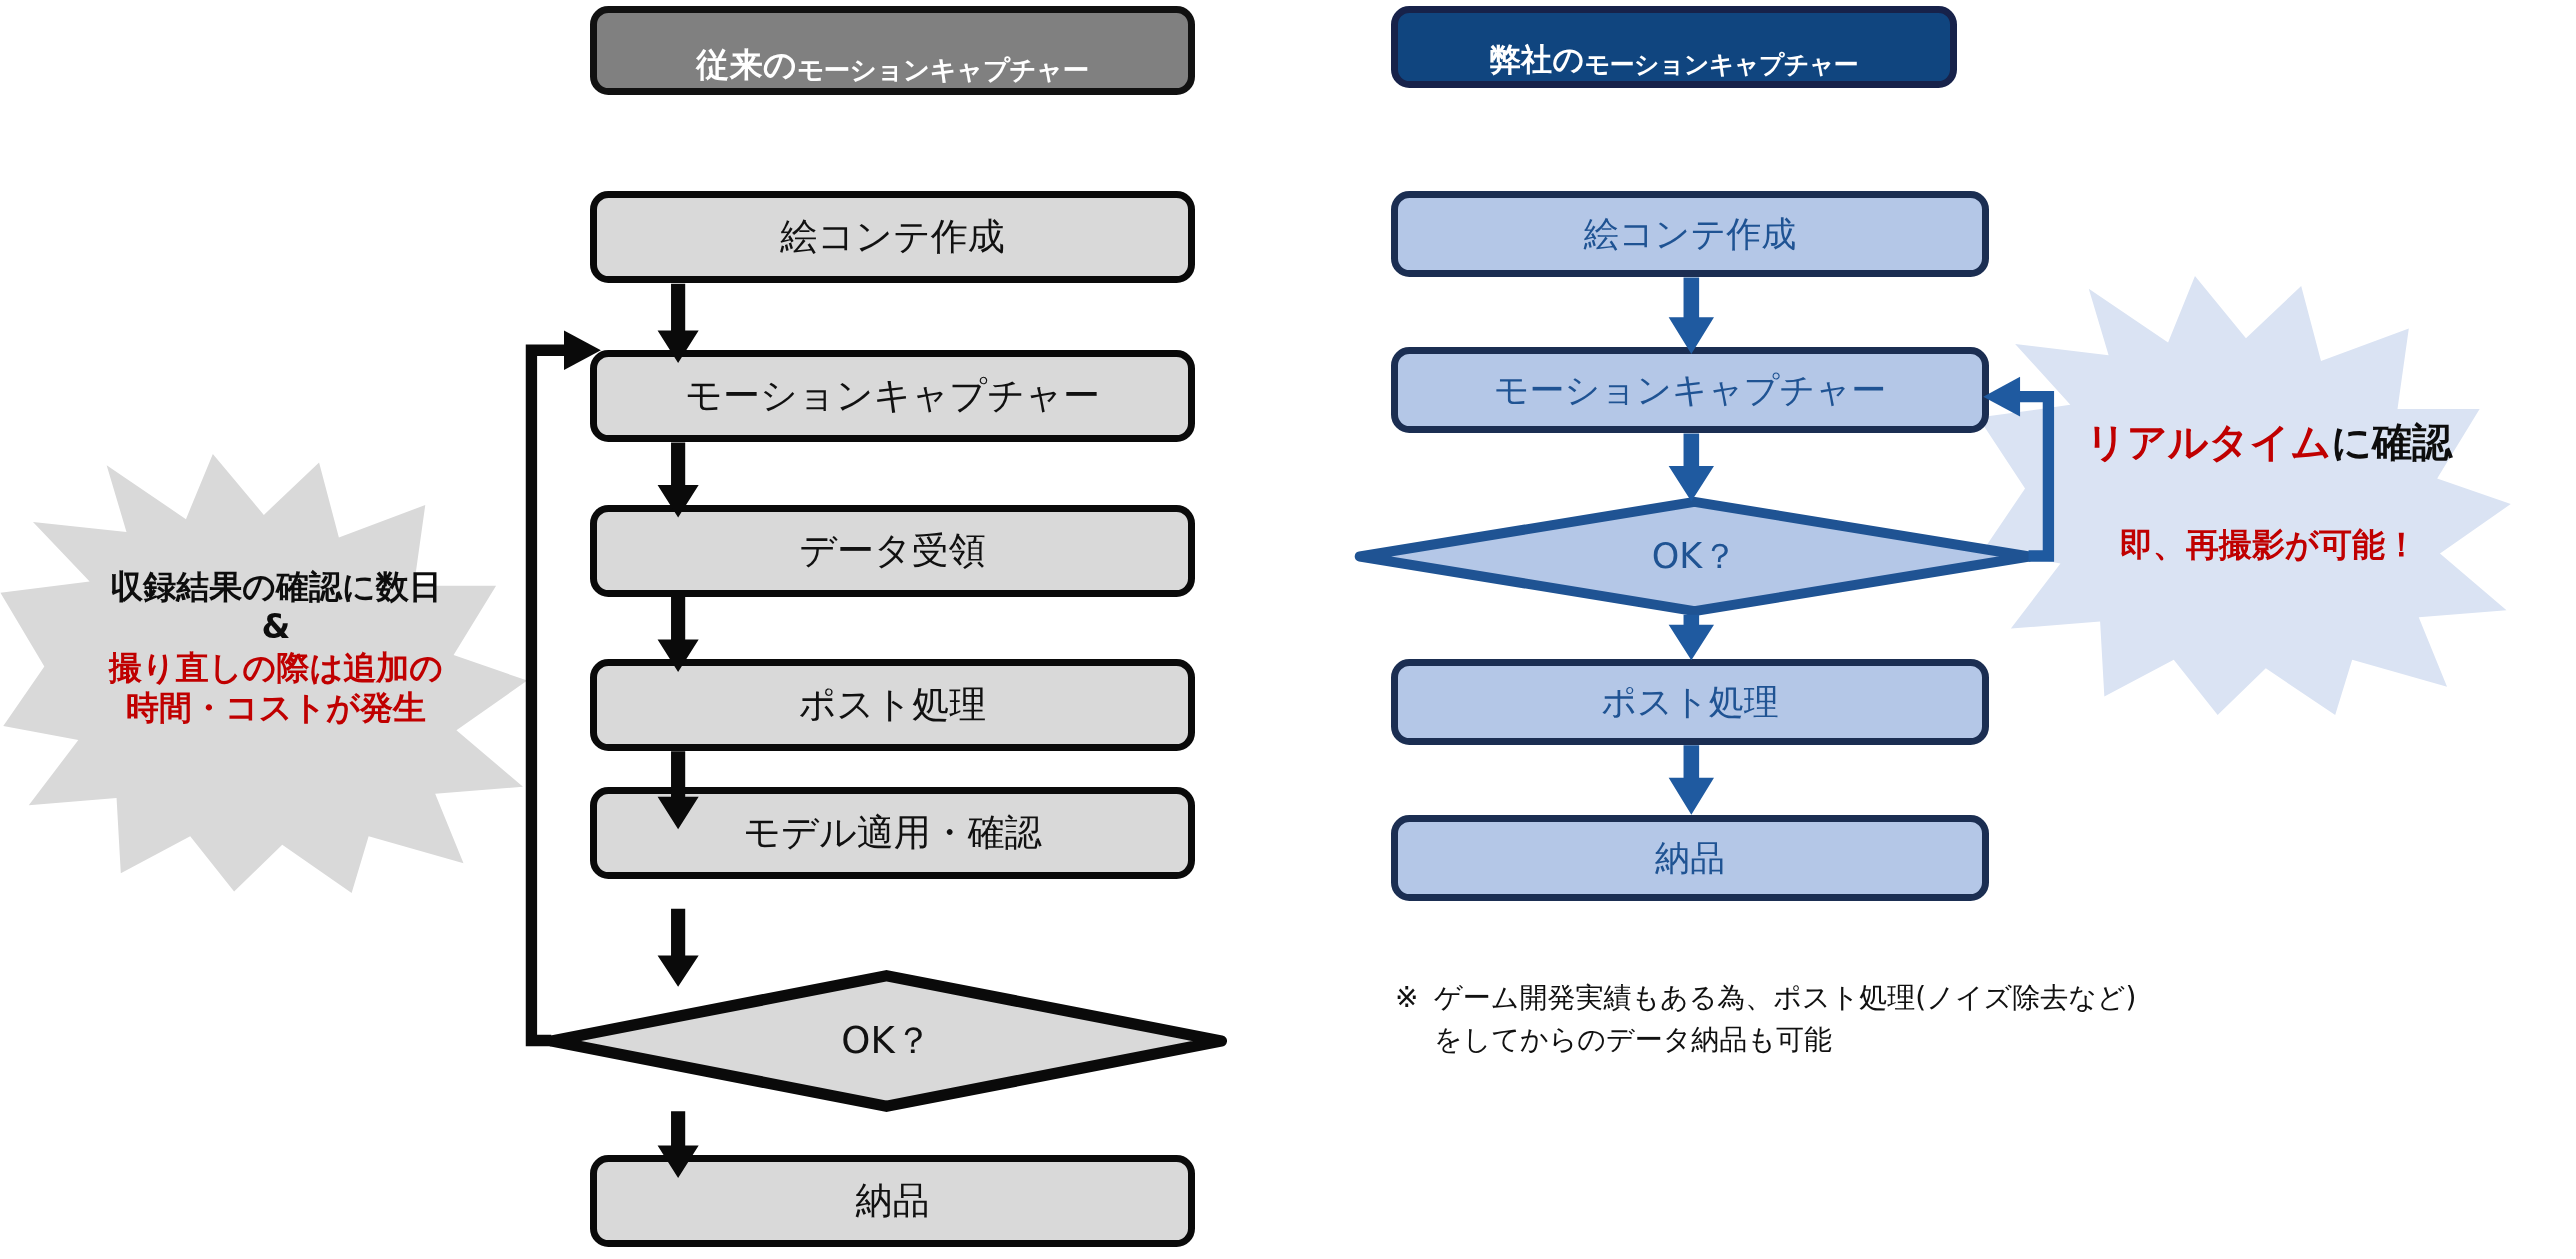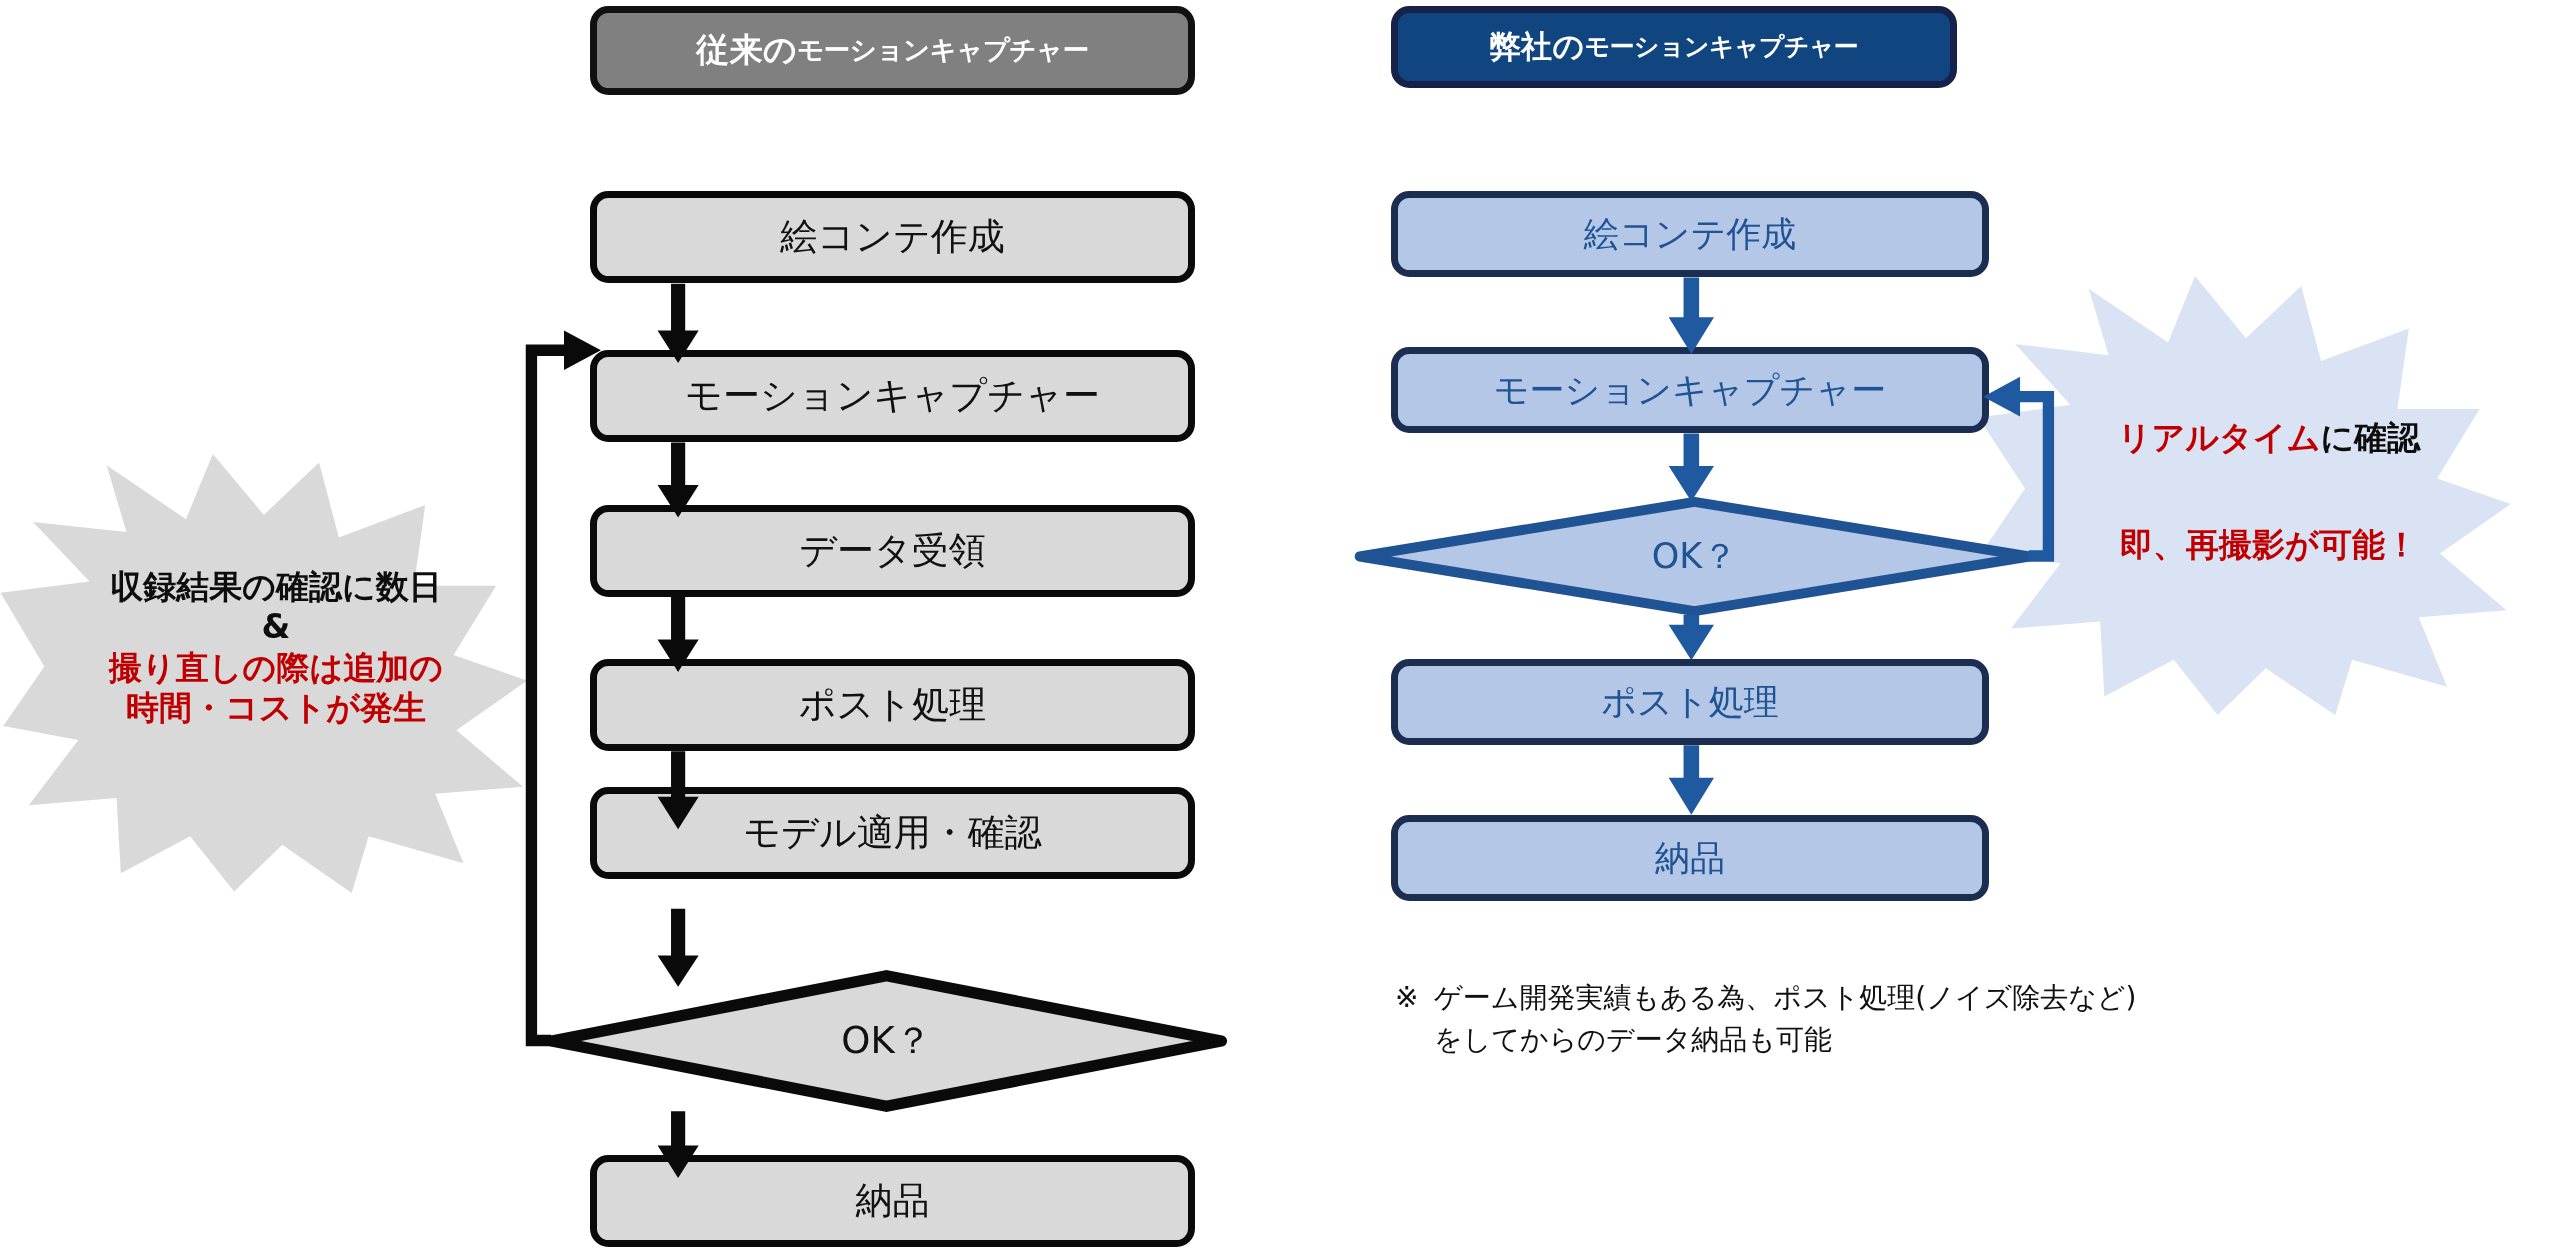--- a/index.html
+++ b/index.html
@@ -12,21 +12,21 @@
     width:2576px;
     height:1260px;
     background:#ffffff;
     overflow:hidden;
   }
   .abs{position:absolute;}
 
   
   .hdr{
     box-sizing:border-box;
-    display:flex;align-items:center;justify-content:center;
+    display:flex;align-items:flex-end;justify-content:center;
     border-radius:18.4px;
     font-weight:bold;
     color:#ffffff;
     letter-spacing:0.4px;
     text-align:center;
     white-space:nowrap;
   }
   .hdr-left{
     background:#808080;
     border:7px solid #111111;
@@ -210,21 +210,21 @@
     <polygon points="898,310 950,282 950,338" fill="#1f5aa0"></polygon>
   </svg>
 
   <div class="burst-text" style="left:28px;top:567px;width:496px;font-size:33px;">
     <div class="t-black">収録結果の確認に数日</div>
     <div class="t-black">&amp;</div>
     <div class="t-red">撮り直しの際は追加の</div>
     <div class="t-red">時間・コストが発生</div>
   </div>
 
-  <div class="burst-text" style="left:2042px;top:418px;width:454px;font-size:33px;font-family:Liberation Serif, serif;">
+  <div class="burst-text" style="left:2042px;top:418px;width:454px;font-size:40px;">
     <div>
       <span class="t-red">リアルタイム</span><span class="t-black">に確認</span>
     </div>
   </div>
 
   <div class="burst-text" style="left:2042px;top:525px;width:454px;font-size:33px;">
     <div class="t-red">即、再撮影が可能！</div>
   </div>
 
   <div class="note" style="left:1395px;top:977px;font-size:28px;">

